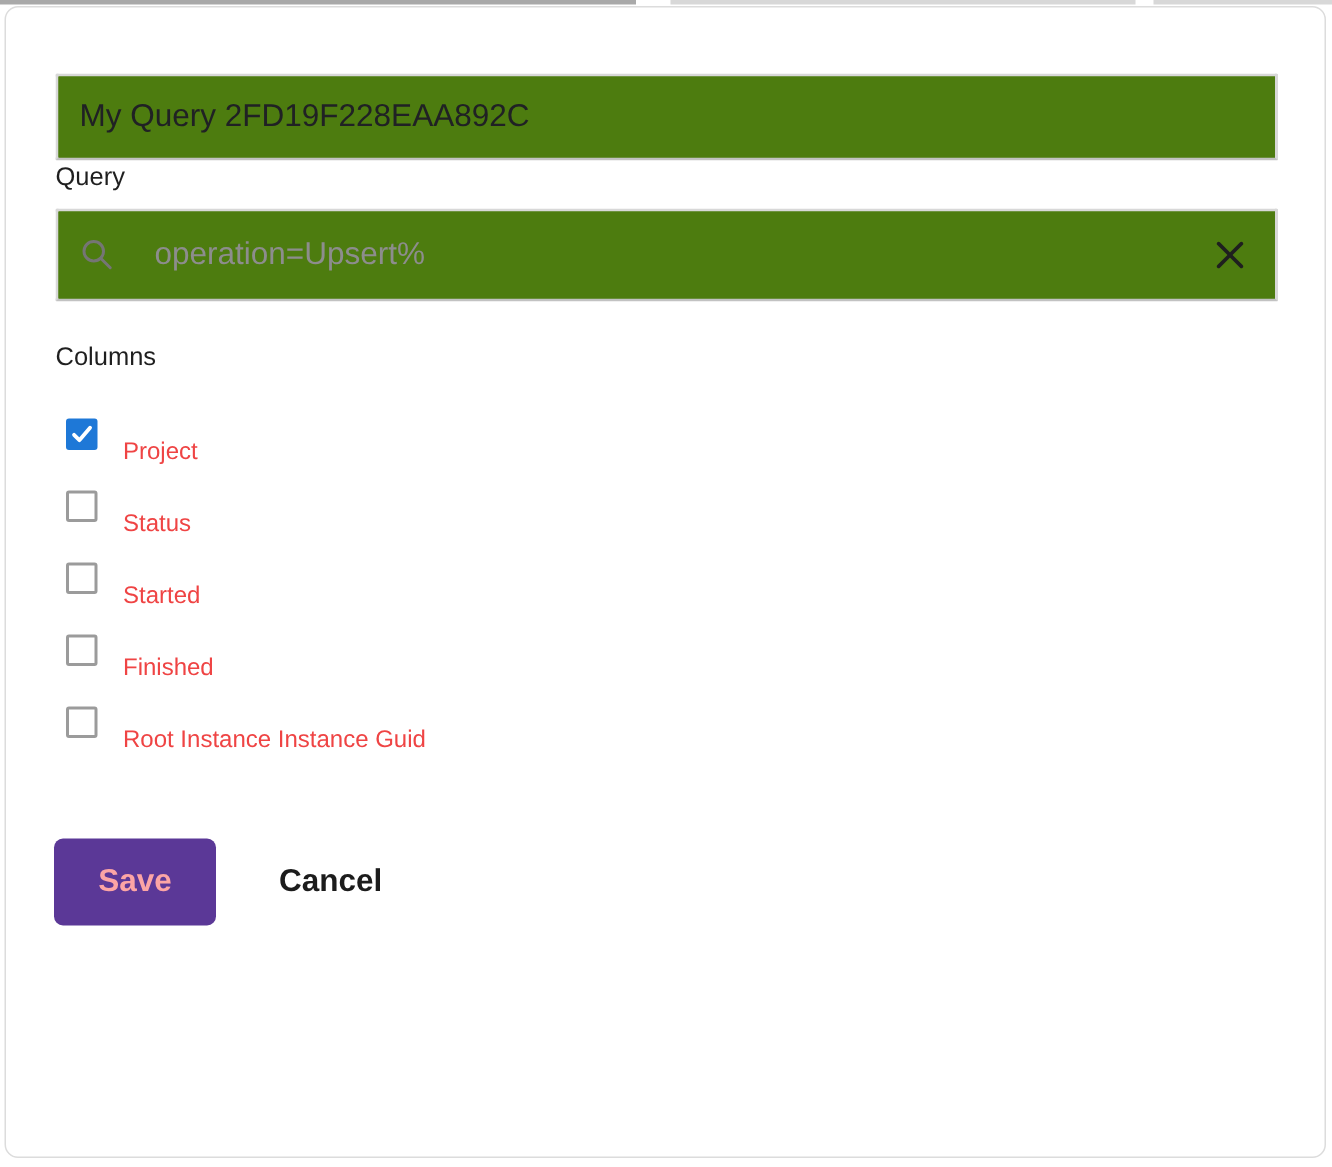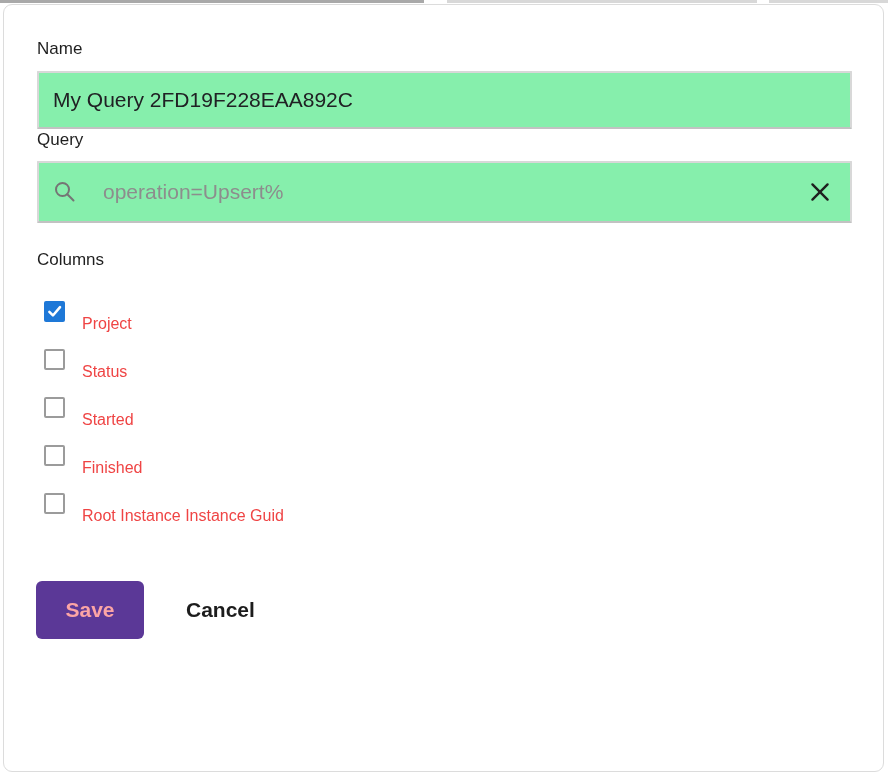--- a/index.html
+++ b/index.html
@@ -39,21 +39,21 @@
     height: 58px;
     margin-top: 11px;
     border: 2px solid #d8d8d8;
     border-bottom-color: #c2c2c2;
     border-radius: 1px;
     font-family: "Liberation Sans", "DejaVu Sans", sans-serif;
     font-size: 21px;
     color: #202124;
     padding: 0 14px;
     outline: none;
-    background: #86efac;
+    background: #4d7c0f;
   }
   .query-label { }
   .query-wrap {
     position: relative;
     margin-top: 10px;
     height: 62px;
   }
   .query-input {
     width: 100%;
     height: 62px;
@@ -132,21 +132,20 @@
 </head>
 <body>
 
 <div class="top-strip strip-dark"></div>
 <div class="top-strip strip-mid"></div>
 <div class="top-strip strip-right"></div>
 
 <div class="dialog">
   <div class="content">
 
-    <label class="field-label">Name</label>
     <input class="text-input" type="text" value="My Query 2FD19F228EAA892C" style="">
 
     <label class="field-label query-label">Query</label>
     <div class="query-wrap">
       <svg class="search-icon" viewBox="0 0 24 24">
         <circle cx="9.5" cy="9.5" r="6.5" fill="none" stroke="#757575" stroke-width="2"></circle>
         <line x1="14.3" y1="14.3" x2="20.5" y2="20.5" stroke="#757575" stroke-width="2" stroke-linecap="round"></line>
       </svg>
       <input class="text-input query-input" type="text" placeholder="operation=Upsert%" style="">
       <button class="clear-btn">

